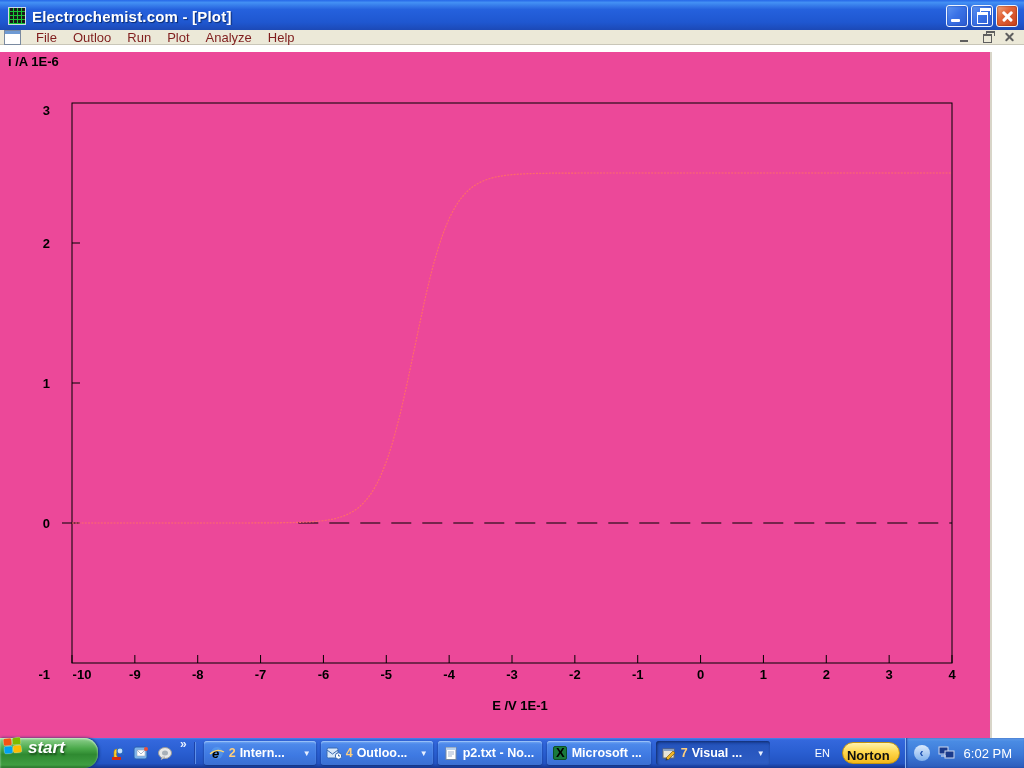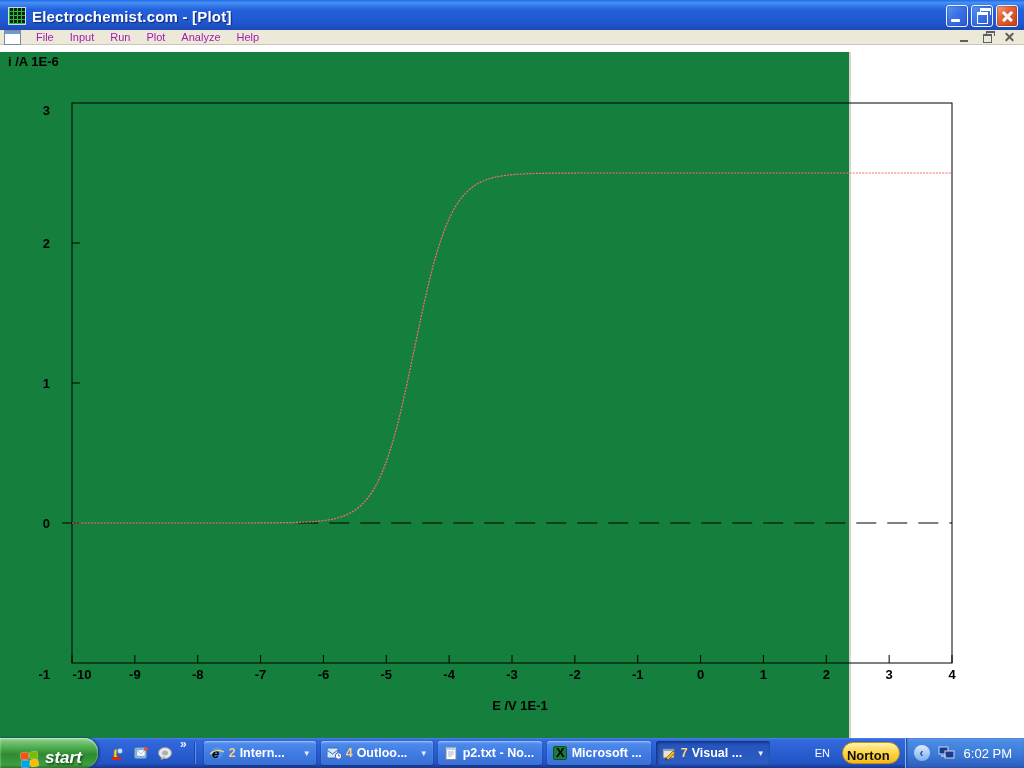--- a/index.html
+++ b/index.html
@@ -21,45 +21,45 @@
     background:linear-gradient(135deg,#5e95f2 0%,#3a72e6 45%,#2c5bd0 100%);box-shadow:inset 0 0 2px #1b3e9a;}
   .wbtn.close{background:linear-gradient(135deg,#f0a77c 0%,#e2653a 40%,#c6401a 100%);box-shadow:inset 0 0 2px #7c1d00;}
   .g-min{position:absolute;left:4px;bottom:4px;width:9px;height:3px;background:#fff;border-radius:1px;}
   .g-restore{position:absolute;left:5px;top:6px;width:9px;height:8px;border:1.5px solid #fff;border-top-width:3px;background:transparent;}
   .g-restore::before{content:"";position:absolute;left:2px;top:-7px;width:9px;height:4px;border:1.5px solid #fff;border-top-width:3px;border-bottom:none;}
   .xbar{position:absolute;width:13px;height:2.6px;background:#fff;border-radius:1px;}
   .xbar.a{transform:rotate(45deg);} .xbar.b{transform:rotate(-45deg);}
 
   
   .menubar{position:absolute;top:30px;left:0;width:1024px;height:15px;background:#ece9d8;
-    border-bottom:1px solid #c9c6b8;display:flex;align-items:center;font-size:11px;color:#a21caf;box-sizing:border-box;}
+    border-bottom:1px solid #c9c6b8;display:flex;align-items:center;font-size:13px;color:#7f1d1d;box-sizing:border-box;}
   .mdi-icon{width:15px;height:13px;margin:0 7px 0 4px;background:#fff;border:1px solid #7a8aa0;position:relative;}
   .mdi-icon::before{content:"";position:absolute;left:0;top:0;right:0;height:3px;background:#6e9ad4;}
   .menu-item{padding:2px 8px;cursor:default;}
   .mdi-controls{margin-left:auto;display:flex;gap:9px;margin-right:8px;align-items:center;}
   .mdi-btn{position:relative;width:13px;height:11px;display:inline-block;}
   .m-min{position:absolute;left:1px;bottom:1px;width:8px;height:2px;background:#5f5f5f;}
   .m-restore{position:absolute;left:2px;top:2px;width:7px;height:6px;border:1px solid #5f5f5f;border-top-width:2px;}
   .m-restore::before{content:"";position:absolute;left:2px;top:-5px;width:7px;height:3px;border:1px solid #5f5f5f;border-top-width:2px;border-bottom:none;}
   .m-x1,.m-x2{position:absolute;left:1px;top:4px;width:11px;height:2px;background:#5f5f5f;border-radius:1px;}
   .m-x1{transform:rotate(45deg);} .m-x2{transform:rotate(-45deg);}
 
   
-  .client{position:absolute;top:52px;left:0;width:851px;height:686px;background:#15803d;
+  .client{position:absolute;top:52px;left:0;width:992px;height:686px;background:#ec4899;
     border-right:2px solid #d8d5c8;box-sizing:border-box;text-align:right;}
   svg text{font-family:"Liberation Sans",sans-serif;font-weight:bold;font-size:13px;fill:#000;}
   svg text.axis-title{font-size:13px;}
 
   
   .taskbar{position:absolute;bottom:0;left:0;width:1024px;height:30px;
     background:linear-gradient(180deg,#4f83e8 0%,#3468dd 6%,#2a5fd2 45%,#2253c2 85%,#16368f 100%);
     display:flex;align-items:center;}
-  .start-btn{height:30px;width:98px;border-radius:0 14px 14px 0;display:flex;align-items:flex-end;gap:6px;
+  .start-btn{height:30px;width:98px;border-radius:0 14px 14px 0;display:flex;align-items:flex-start;gap:6px;
     background:linear-gradient(180deg,#8fd18f 0%,#4aa94a 35%,#2f8a31 55%,#3f9e41 90%,#256e27 100%);
-    box-shadow:1px 0 3px #10306e, inset 0 1px 2px #c8eec8;padding-left:21px;box-sizing:border-box;cursor:pointer;}
+    box-shadow:1px 0 3px #10306e, inset 0 1px 2px #c8eec8;padding-left:4px;box-sizing:border-box;cursor:pointer;}
   .start-label{color:#fff;font-size:17px;font-weight:bold;font-style:italic;text-shadow:1px 2px 2px #174d19;}
   .flag{width:18px;height:16px;display:grid;grid-template-columns:8px 8px;grid-template-rows:7px 7px;gap:1px;transform:rotate(-6deg);}
   .flag span{border-radius:1.5px;box-shadow:0 0 1px #fff;}
   .fl-r{background:#f65314;} .fl-g{background:#7cbb00;} .fl-b{background:#00a1f1;} .fl-y{background:#ffbb00;}
 
   .quicklaunch{display:flex;align-items:center;gap:7px;padding:0 6px 0 10px;height:30px;}
   .ql-icon{width:17px;height:17px;display:flex;align-items:center;justify-content:center;cursor:pointer;}
   .ql-chevron{color:#e8f0ff;font-size:12px;font-weight:bold;align-self:flex-start;line-height:13px;cursor:pointer;}
   .ql-sep{width:1px;height:22px;background:#1d43a8;border-right:1px solid #5d8fe8;margin-right:2px;}
 
@@ -105,21 +105,21 @@
       <span class="wbtn close">
           <span class="xbar a"></span>
           <span class="xbar b"></span>
         </span>
     </span>
   </div>
 
   <div class="menubar">
     <span class="mdi-icon"></span>
     <span class="menu-item">File</span>
-    <span class="menu-item">Input</span>
+    <span class="menu-item">Outloo</span>
     <span class="menu-item">Run</span>
     <span class="menu-item">Plot</span>
     <span class="menu-item">Analyze</span>
     <span class="menu-item">Help</span>
     <span class="mdi-controls">
       <span class="mdi-btn">
           <span class="m-min"></span>
         </span>
       <span class="mdi-btn">
           <span class="m-restore"></span>

